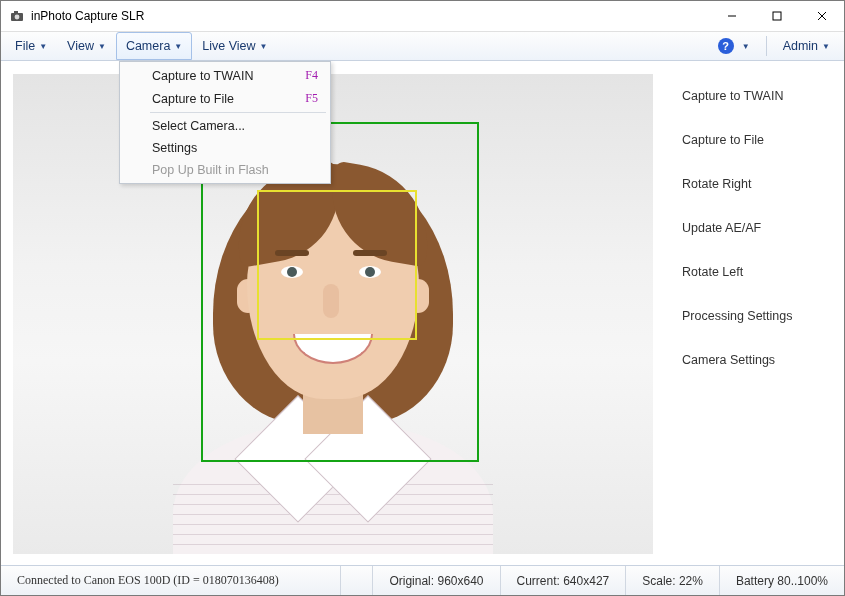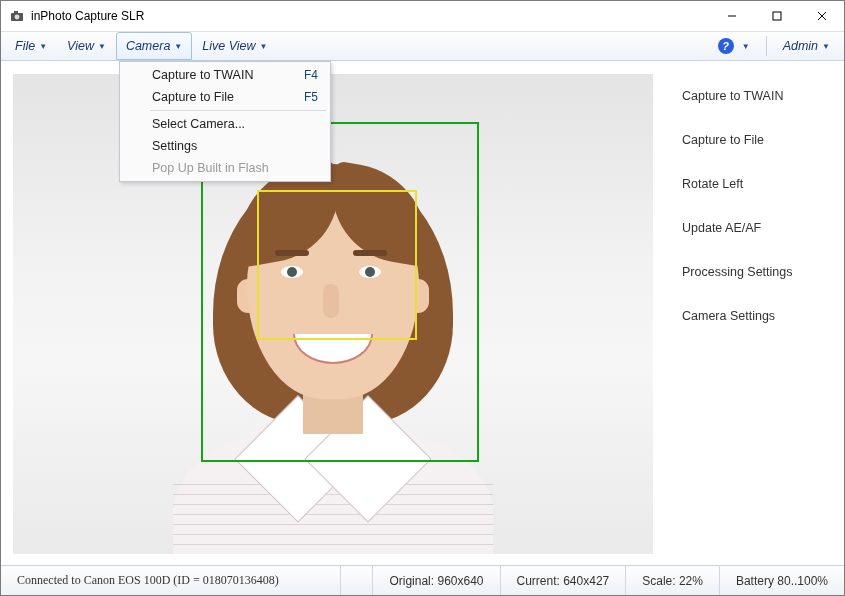--- a/index.html
+++ b/index.html
@@ -8,34 +8,34 @@
   
   .titlebar { height: 30px; display: flex; align-items: center; padding: 0 0 0 8px; background: #fff; }
   .titlebar-icon { width: 16px; height: 16px; margin-right: 6px; display:flex; align-items:center; justify-content:center; }
   .titlebar-title { font-size: 12px; color: #000; flex: 0 0 auto; }
   .titlebar-spacer { flex: 1; }
   .win-btn-group { display: flex; height: 100%; }
   .win-btn { width: 45px; height: 100%; display:flex; align-items:center; justify-content:center; font-size: 10px; }
   .win-btn svg { stroke: #000; fill:none; }
 
   
-  .menubar { height: 30px; background: linear-gradient(#fdfdfd,#eef3fa); border-top:1px solid #e0e0e0; border-bottom:1px solid #c8d2e0; display:flex; align-items:stretch; padding: 0 4px; font-style: italic; }
+  .menubar { height: 30px; background: linear-gradient(#fdfdfd,#eef3fa); border-top:1px solid #e0e0e0; border-bottom:1px solid #c8d2e0; display:flex; align-items:stretch; padding: 0 4px; }
   .menu-item { display:flex; align-items:center; padding:0 10px; font-size:12.5px; color:#1a3a6e; cursor:default; position:relative; }
   .menu-item.active { background: linear-gradient(#f8fbff,#e8f1fc); border:1px solid #a5c1e8; border-radius:3px 3px 0 0; padding:0 9px; }
   .menu-caret { margin-left:4px; font-size:8px; color:#2a4d8a; }
   .menubar-spacer { flex:1; }
   .menubar-right { display:flex; align-items:center; }
   .help-icon { width:16px;height:16px; border-radius:50%; background:#2a5eda; color:#fff; font-size:11px; font-weight:bold; display:flex;align-items:center;justify-content:center; margin-right:4px; }
   .menubar-divider { width:1px; height:20px; background:#c8d2e0; margin:0 6px; }
 
   
   .dropdown { position:absolute; top: 60px; left: 118px; width: 212px; background:#fafafa; border:1px solid #c2c9d2; box-shadow: 2px 2px 4px rgba(0,0,0,0.15); z-index:10; padding:2px; }
   .dd-item { display:flex; align-items:center; justify-content: space-between; padding:4px 10px 4px 30px; font-size:12.5px; color:#222; }
   .dd-item.disabled { color:#9a9a9a; }
-  .dd-shortcut { color:#0c4a6e; font-size:12px; }
+  .dd-shortcut { color:#a21caf; font-size:12px;font-family:Liberation Serif, serif; }
   .dd-sep { height:1px; background:#d6dbe2; margin:2px 2px 2px 28px; }
 
   
   .main { position:absolute; top:60px; left:0; right:0; bottom:31px; display:flex; }
   .preview { flex: 1; background:#fff; position:relative; display:flex; align-items:center; justify-content:center; padding: 13px 10px 10px 10px; }
   .photo { width: 640px; height: 480px; background: linear-gradient(180deg,#e4e4e4 0%, #f2f2f2 40%, #f6f6f6 60%, #eaeaea 100%); position:relative; overflow:hidden; }
 
   
   .person { position:absolute; left:50%; transform:translateX(-50%); bottom:0; width:400px; height:460px; }
   .hair-back { position:absolute; top:70px; left:80px; width:240px; height:260px; background:#8a5830; border-radius:120px 120px 90px 90px / 150px 150px 100px 100px; }
@@ -169,22 +169,23 @@
         <div class="nose"></div>
         <div class="mouth"></div>
       </div>
       <div class="green-box"></div>
       <div class="yellow-box"></div>
     </div>
   </div>
   <div class="side-panel">
     <div class="side-item">Capture to TWAIN</div>
     <div class="side-item">Capture to File</div>
+    <div class="side-item">Rotate Right</div>
+    <div class="side-item">Update AE/AF</div>
     <div class="side-item">Rotate Left</div>
-    <div class="side-item">Update AE/AF</div>
     <div class="side-item">Processing Settings</div>
     <div class="side-item">Camera Settings</div>
   </div>
 </div>
 
 <div class="dropdown">
   <div class="dd-item">
     <span>Capture to TWAIN</span>
     <span class="dd-shortcut">F4</span>
   </div>

